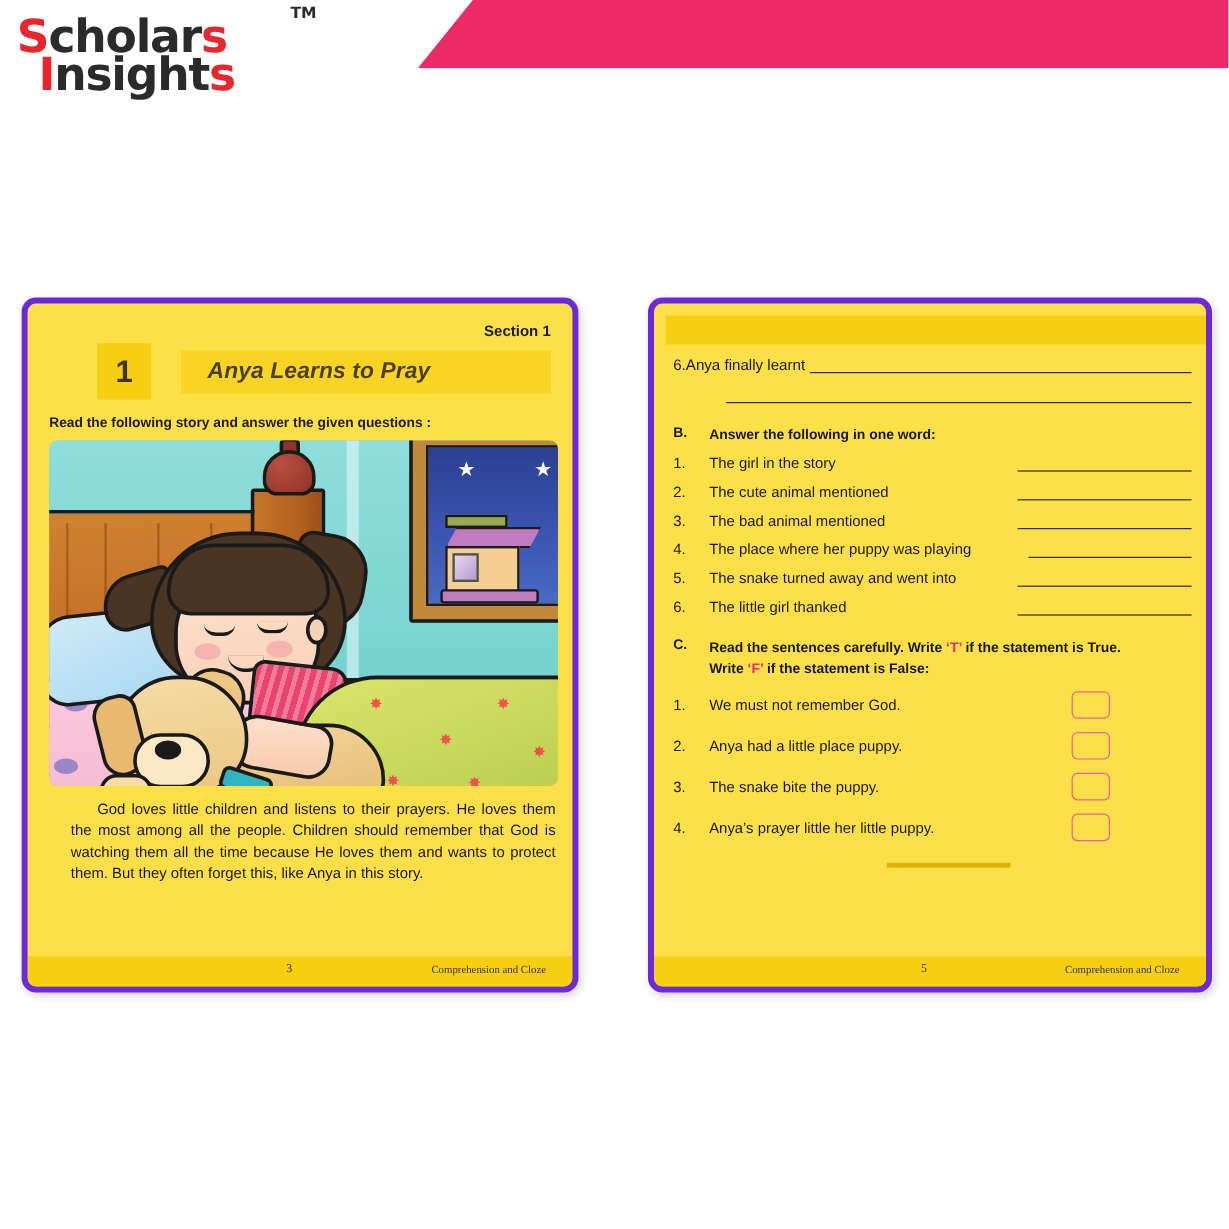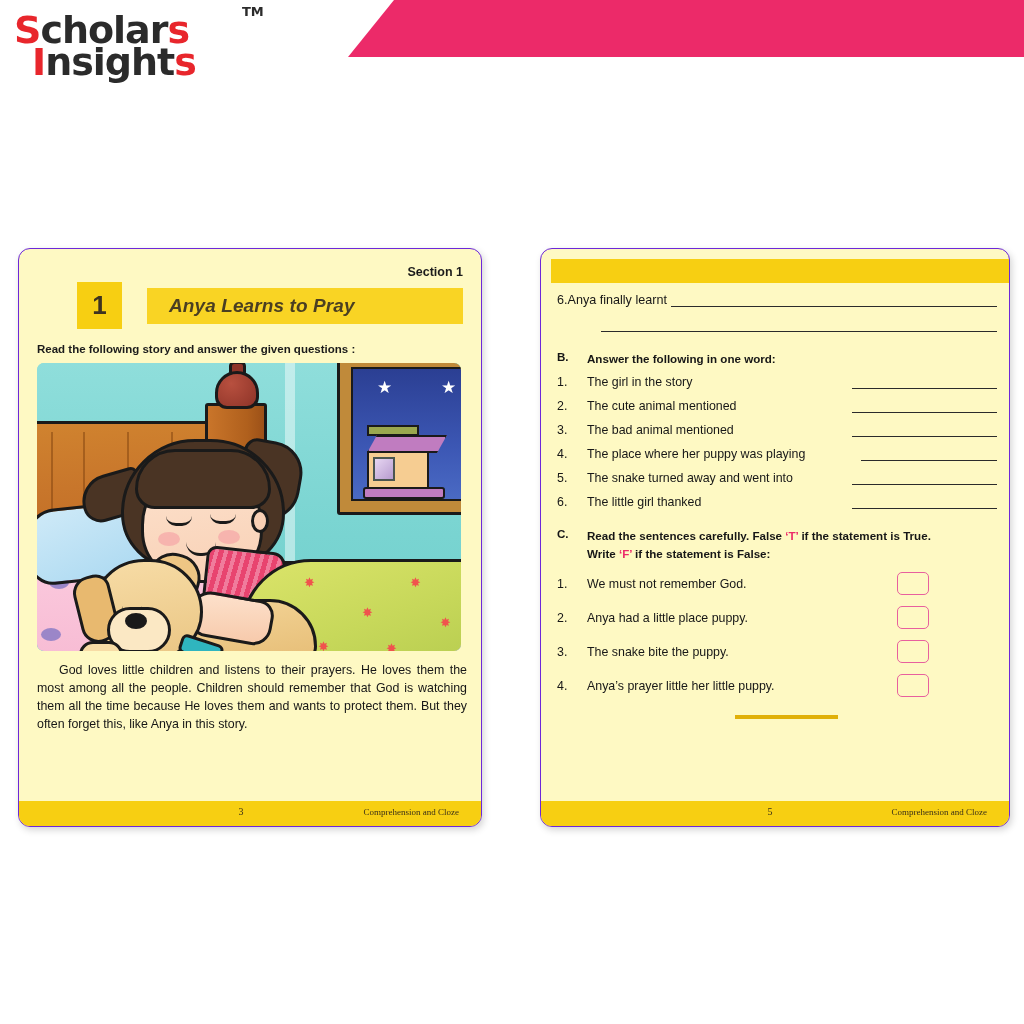--- a/index.html
+++ b/index.html
@@ -50,22 +50,22 @@
     font-size: 30px;
     font-weight: 400;
     letter-spacing: 0.4px;
     white-space: nowrap;
     font-family: "Liberation Sans", sans-serif;
   }
 
   
   .sheet {
     position: absolute;
-    background: #fef9c3;
-    border: 1px solid #6d28d9;
+    background: #fde047;
+    border: 5px solid #6d28d9;
     border-radius: 12px;
     box-shadow: 2px 3px 7px rgba(0,0,0,0.17);
     overflow: hidden;
   }
   .sheet-left  { left: 18px;  top: 248px; width: 464px; height: 579px; }
   .sheet-right { left: 540px; top: 248px; width: 470px; height: 579px; }
 
   .sheet-footer {
     position: absolute; left: 0; bottom: 0;
     width: 100%; height: 25px;
@@ -305,21 +305,21 @@
 
   
   .story {
     margin-top: 11px;
     font-size: 12.4px;
     line-height: 1.45;
     color: #161616;
     text-align: justify;
   }
   .story p + p { margin-top: 5px; }
-  .story p { text-indent: 22px; }
+  .story p { text-indent: 22px; margin-left: 18px; }
 
   
   .right-topbar {
     position: absolute; left: 10px; top: 10px;
     width: 472px; height: 24px;
     background: #f7cf12;
   }
   .inner-right { position: absolute; left: 16px; top: 44px; right: 12px; }
 
   .q6-row { display: flex; align-items: flex-end; font-size: 12.6px; color: #171717; }
@@ -526,21 +526,21 @@
         <div class="qrow">
           <span class="qnum">6.</span>
           <span class="qtext">The little girl thanked</span>
           <span class="ansline"></span>
         </div>
       </div>
 
       <div class="sec-head">
         <span class="sec-letter">C.</span>
         <span class="sec-text">
-          <span>Read the sentences carefully. False </span><span class="pinkmark">‘T’</span><span> if the statement is True.</span>
+          <span>Read the sentences carefully. Write </span><span class="pinkmark">‘T’</span><span> if the statement is True.</span>
           <br>
           <span>Write </span><span class="pinkmark">‘F’</span><span> if the statement is False:</span>
         </span>
       </div>
 
       <div class="tflist">
         <div class="tfrow">
           <span class="qnum">1.</span>
           <span class="qtext">We must not remember God.</span>
           <span class="tfbox"></span>

